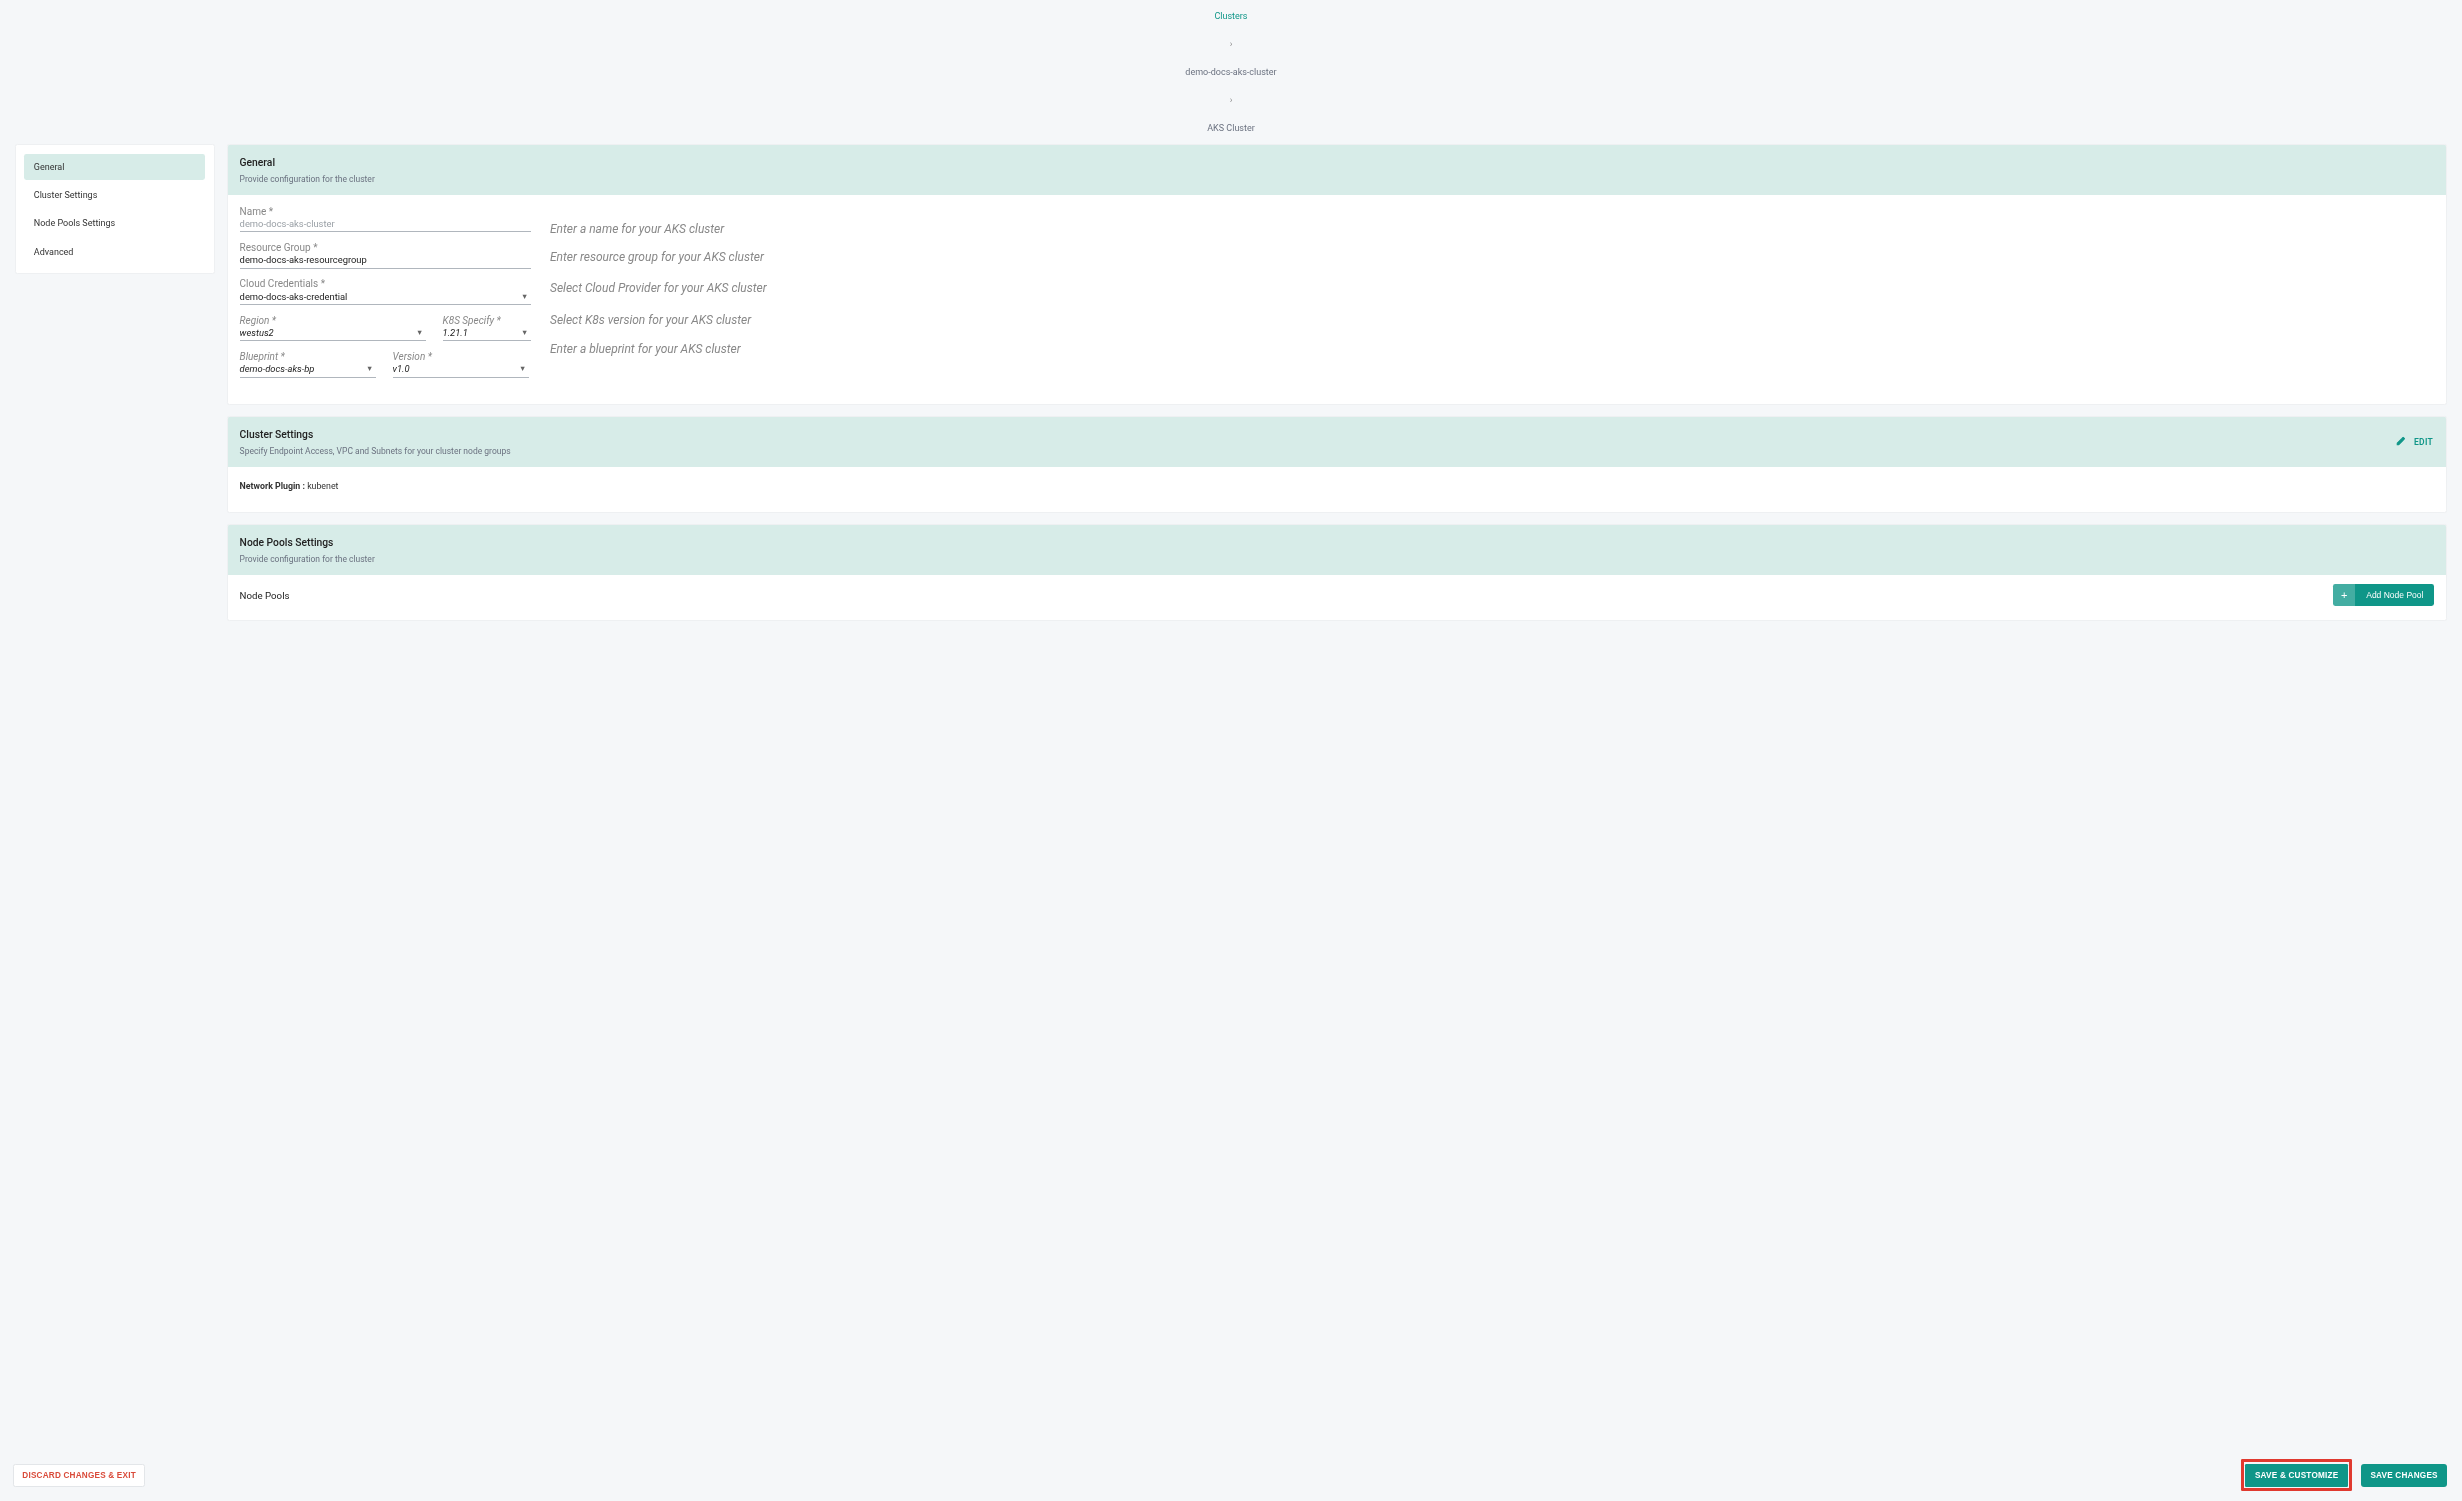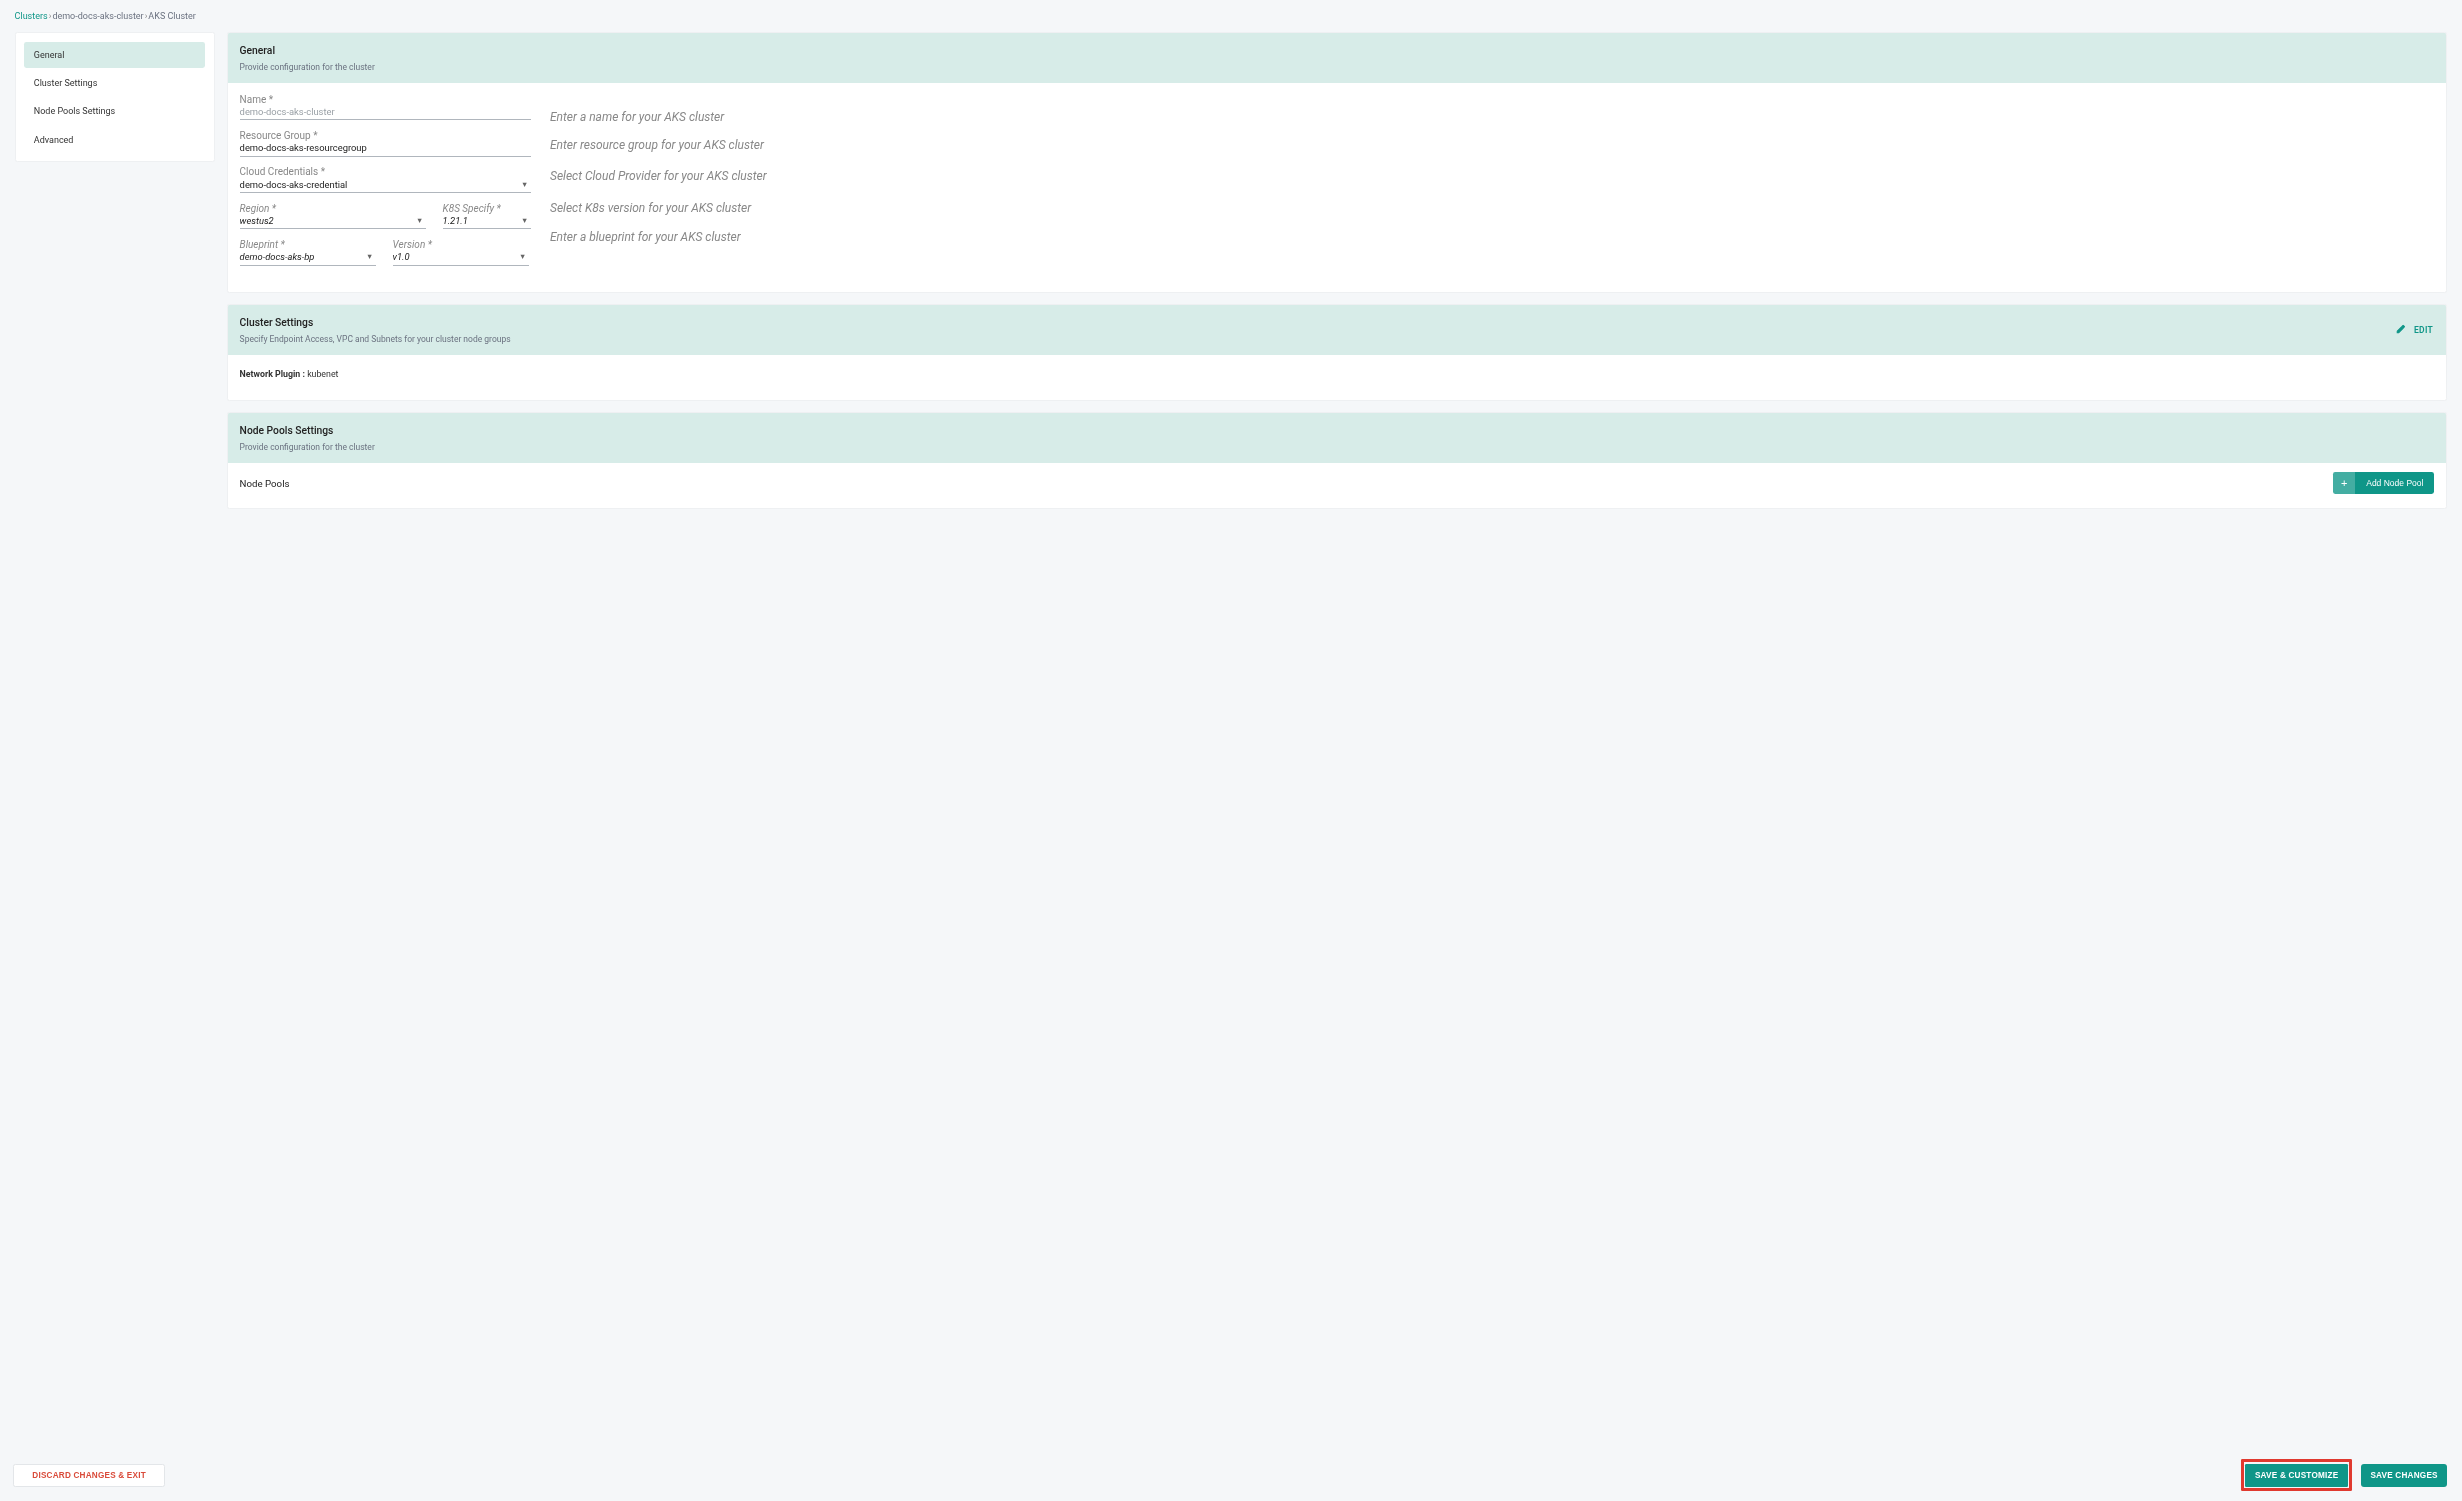--- a/index.html
+++ b/index.html
@@ -8,23 +8,24 @@
     background: #f5f7f9;
     color: #333;
     font-size: 8.5px;
   }
   .page {
     padding: 11px 14.6px 55px 14.6px;
   }
   .breadcrumb {
     display: flex;
     align-items: center;
-    gap: 1px;
+    gap: 18px;
     font-size: 9px;
     margin-bottom: 11px;
+    flex-direction: column;
   }
   .breadcrumb .link { color: #0f9688; text-decoration: none; cursor: pointer; }
   .breadcrumb .sep { color: #888; }
   .breadcrumb .plain { color: #6b7280; }
 
   .layout {
     display: flex;
     gap: 12px;
     align-items: flex-start;
   }
@@ -178,21 +179,21 @@
     justify-content: space-between;
   }
   .discard-btn {
     background: #fff;
     border: 0.6px solid #e3e6e9;
     border-radius: 2.4px;
     color: #d94b3a;
     font-weight: 600;
     font-size: 8.2px;
     letter-spacing: 0.2px;
-    padding: 6px 18px;
+    padding: 6px 8px;
     cursor: pointer;
   }
   .footer-right { display:flex; gap: 8.5px; align-items:center; }
   .btn-primary {
     background: #0f9688;
     color: #fff;
     border: none;
     border-radius: 3px;
     padding: 7.3px 9.7px;
     font-weight: 600;

